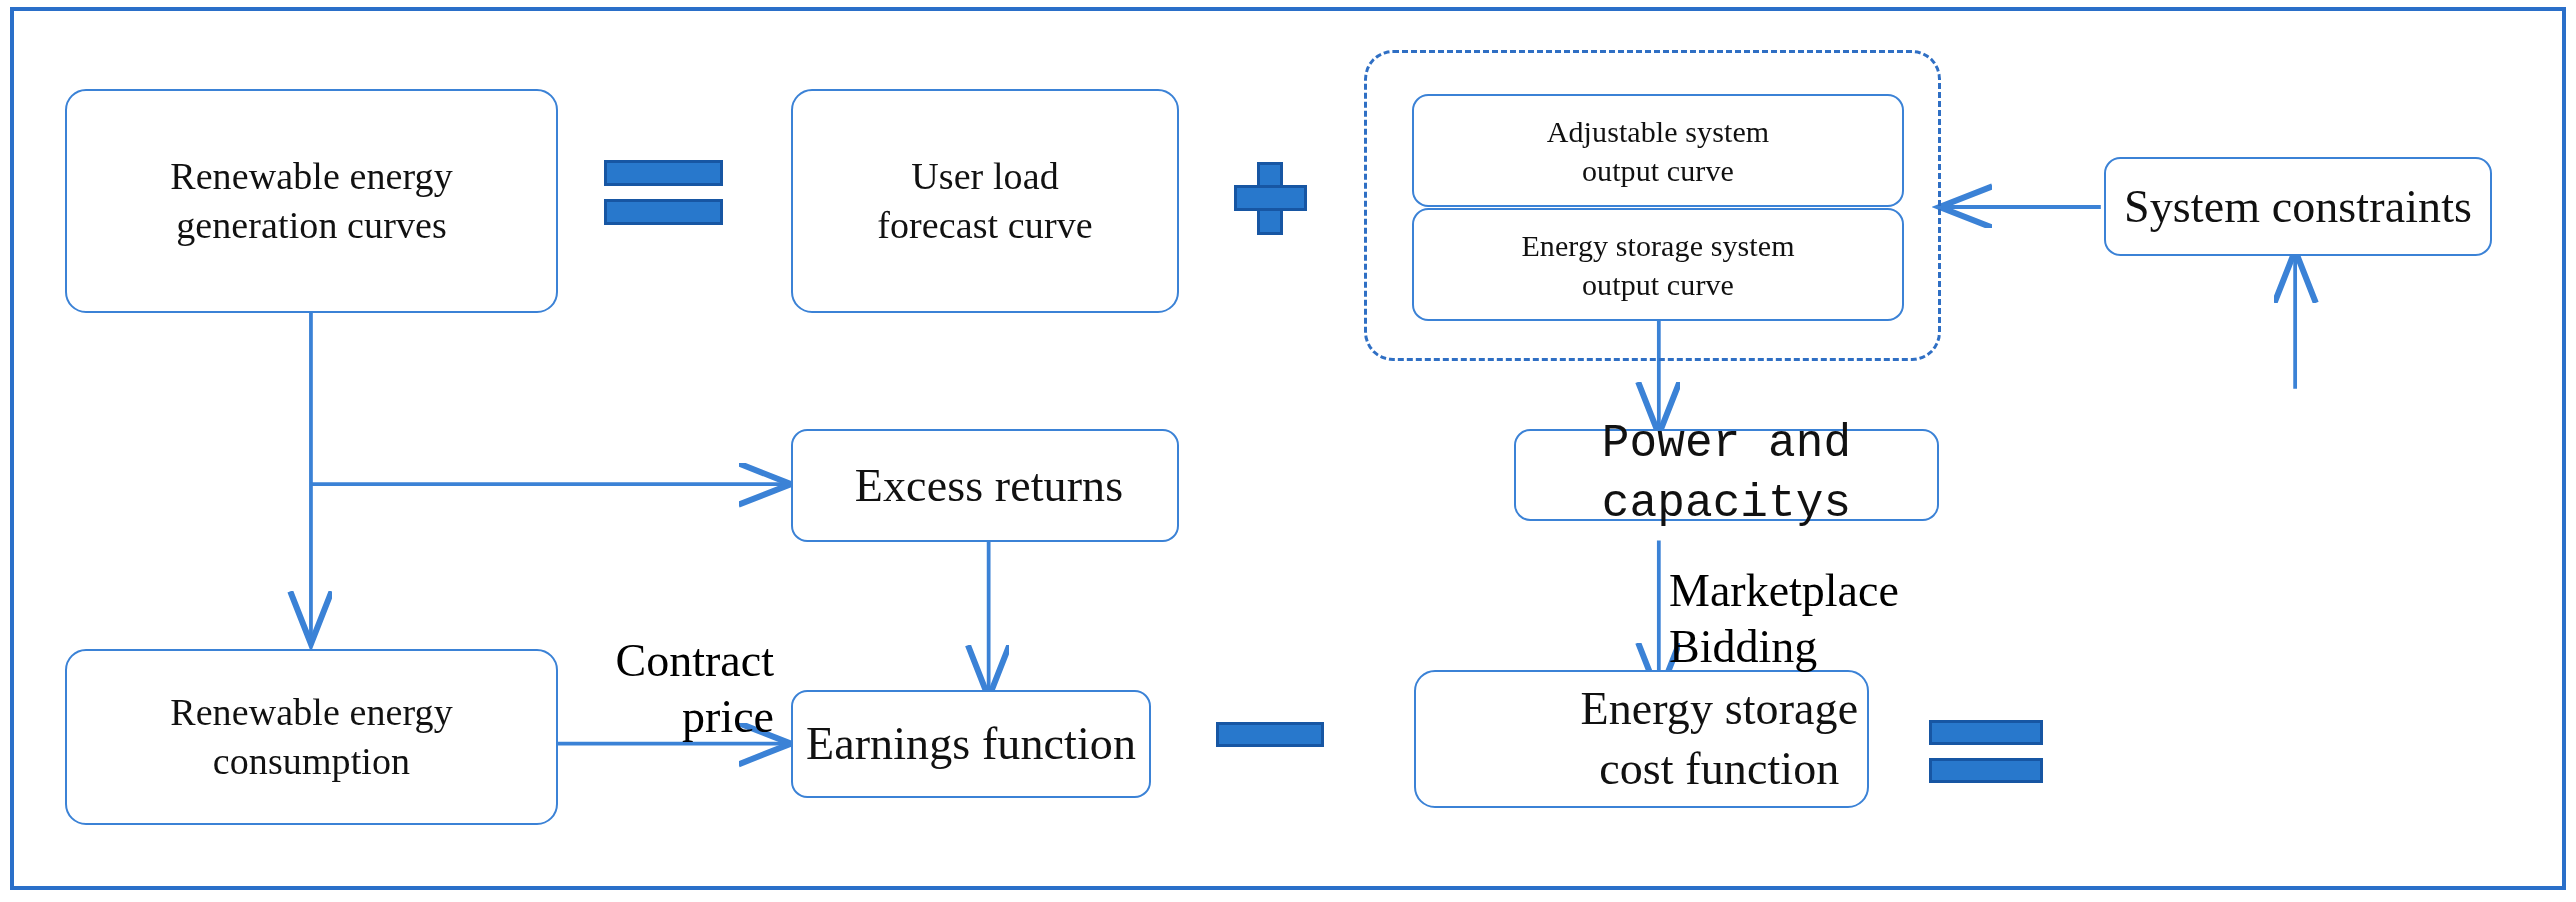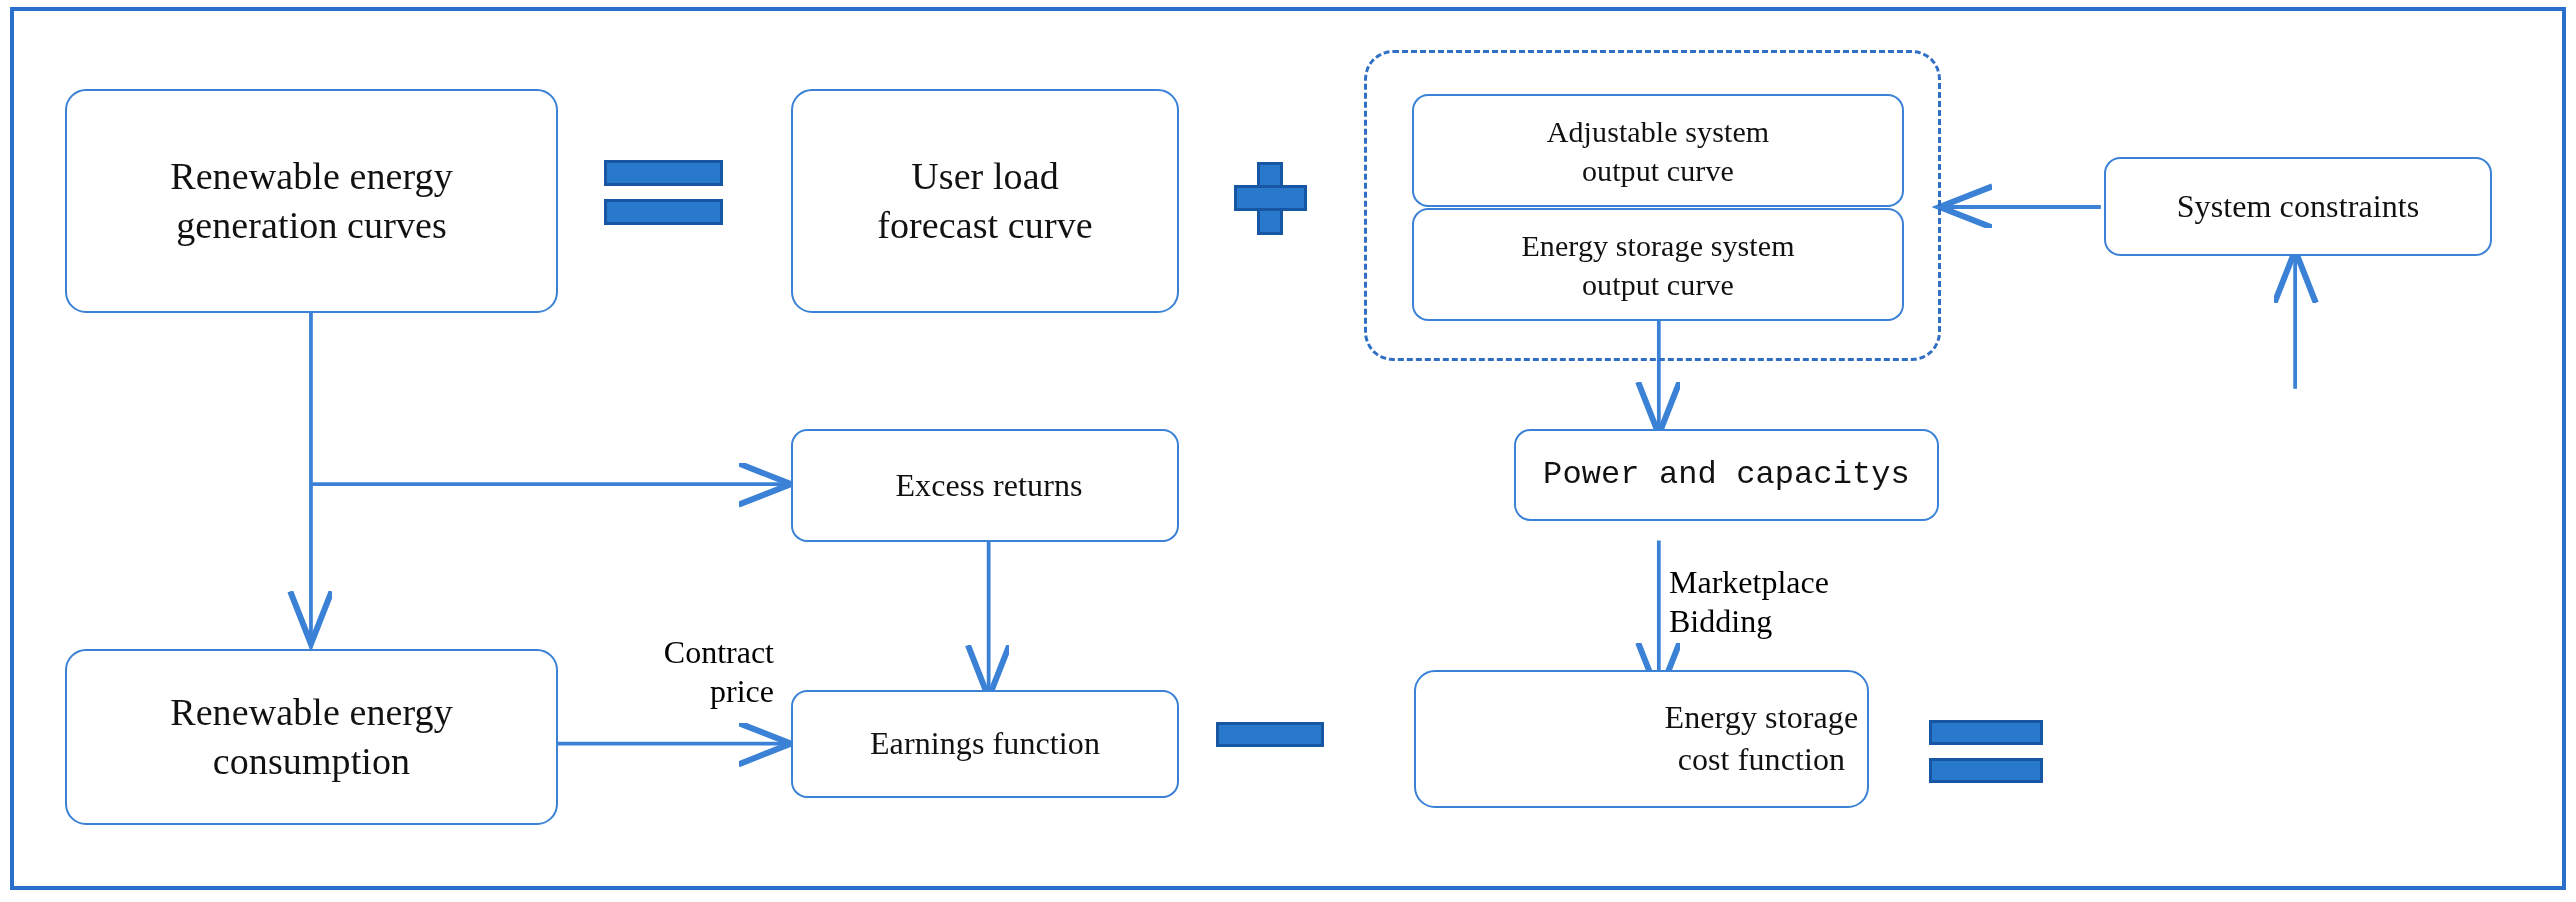--- a/index.html
+++ b/index.html
@@ -27,21 +27,21 @@
 
   
   .op{position:absolute;}
   .bar{position:absolute;background:#2878cc;border:3.8px solid #1756a3;box-sizing:border-box;}
   .plusv{position:absolute;background:#2878cc;border:3.8px solid #1756a3;box-sizing:border-box;}
 
   
   .edge-label{position:absolute;color:#000000;line-height:1.22;text-align:center;white-space:pre-line;}
 
   .f56{font-size:30px;}
-  .f58{font-size:32px;}
+  .f58{font-size:46px;}
   .f60{font-size:38px;}
 </style>
 </head>
 <body>
 
 <div id="stage">
 
   <div class="frame"></div>
 
   <svg class="wires" viewBox="0 0 4109 1440" xmlns="http://www.w3.org/2000/svg">
@@ -101,21 +101,21 @@
   <div class="node f58" style="left:1514px;top:429px;width:425px;height:92px;border-radius:16.3px;font-family:Liberation Mono, monospace;">
     <span>Power and capacitys</span>
   </div>
 
 
   <div class="node f60" style="left:65px;top:649px;width:493px;height:176px;">
     <span style="white-space: pre-line;">Renewable energy
 consumption</span>
   </div>
 
-  <div class="node f58" style="left:791px;top:690px;width:388px;height:108px;border-radius:16.3px;">
+  <div class="node f58" style="left:791px;top:690px;width:360px;height:108px;border-radius:16.3px;">
     <span>Earnings function</span>
   </div>
 
   <div class="node f58" style="left:1414px;top:670px;width:455px;height:138px;justify-content:flex-end;">
     <span style="white-space: pre-line;">Energy storage
 cost function</span>
   </div>
 
 
   <div class="op" style="left:604px;top:160px;width:119px;height:69px;" title="=" aria-label="=">

